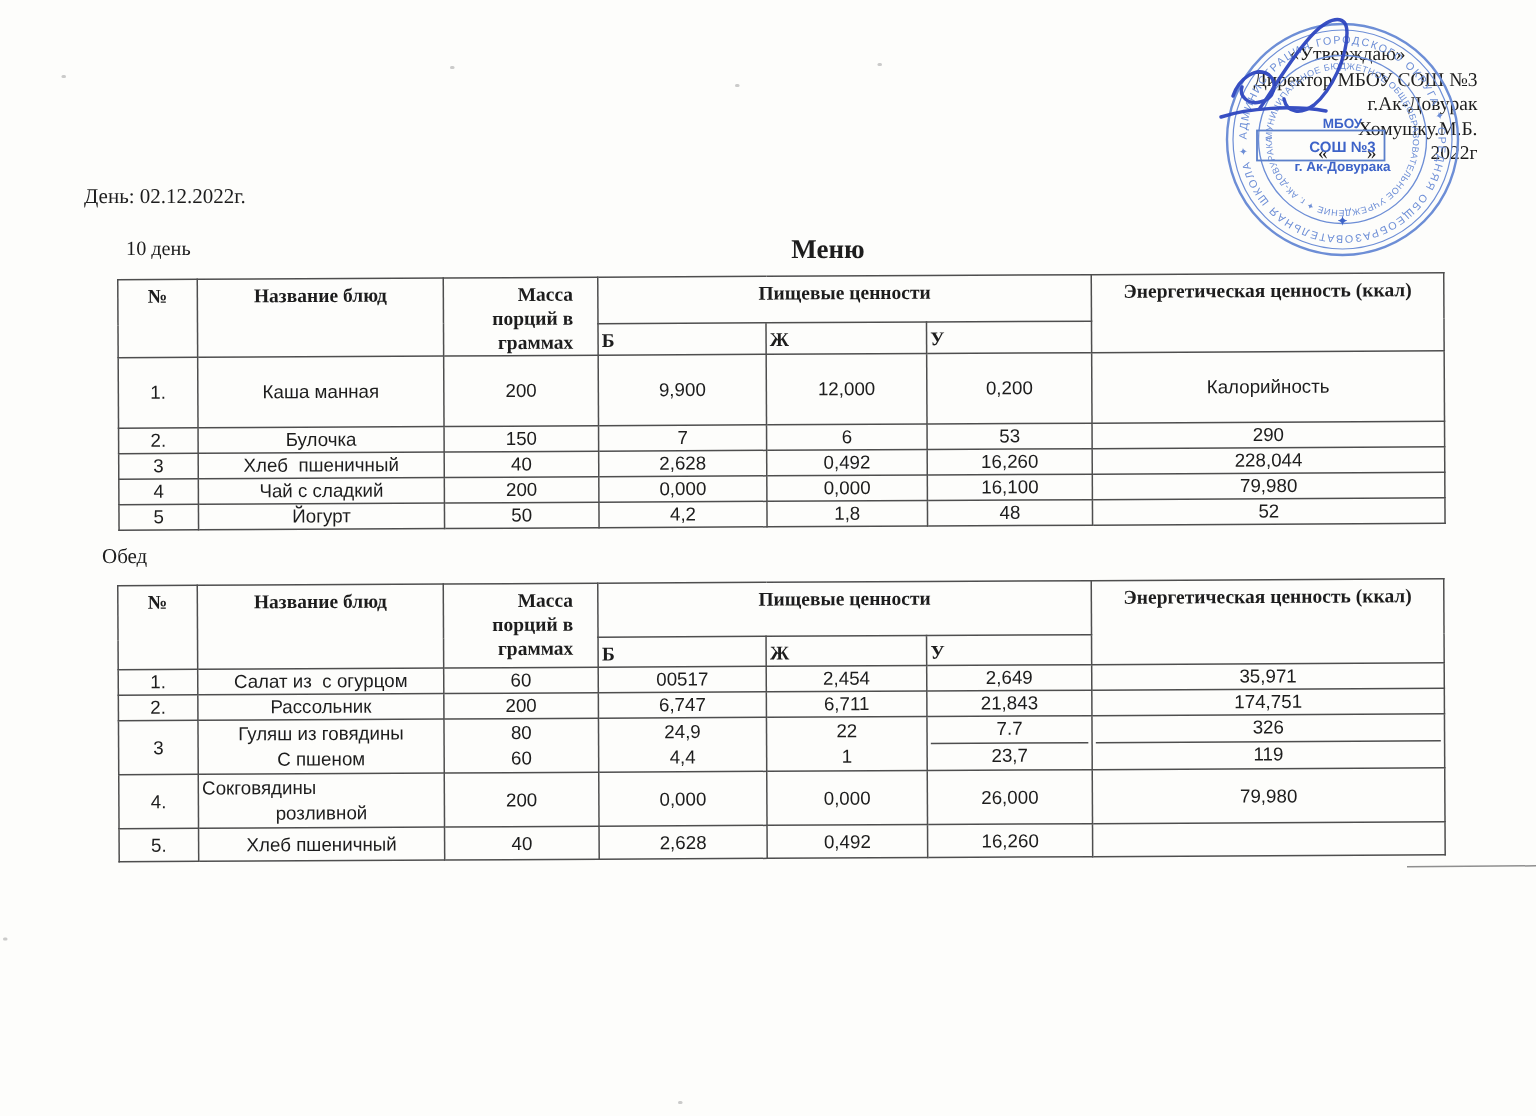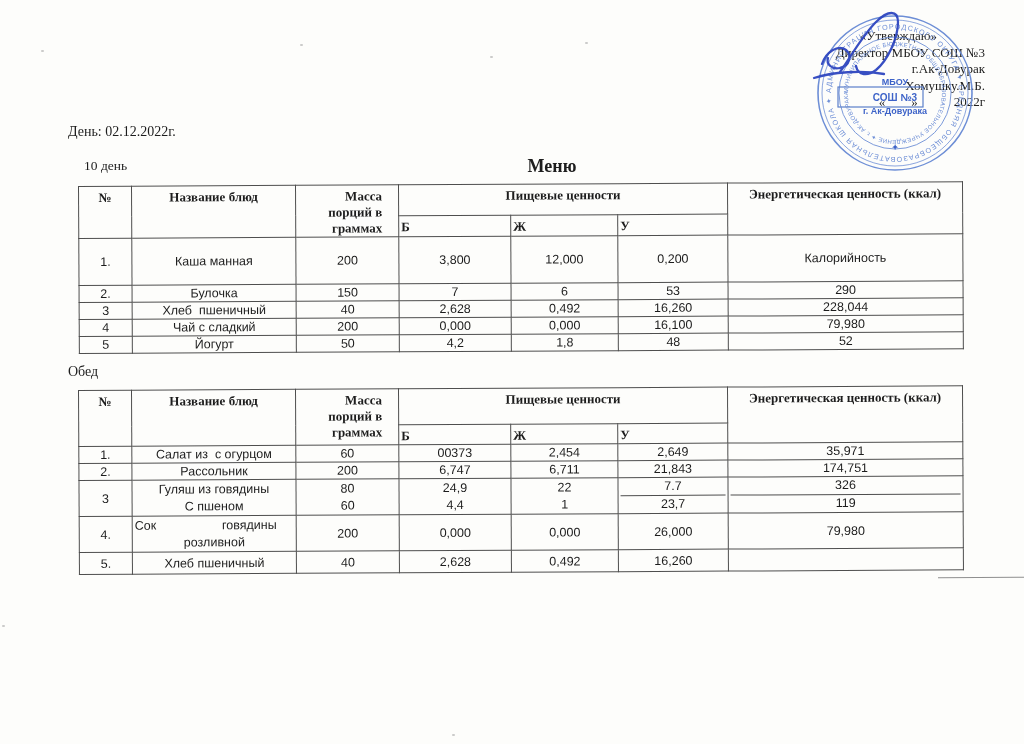--- a/index.html
+++ b/index.html
@@ -1,21 +1,21 @@
 <!DOCTYPE html>
 <html><head>
 <meta charset="utf-8">
 <style>
   html,body{margin:0;padding:0;}
   body{width:1024px;height:744px;overflow:hidden;background:#fdfdfb;
        font-family:"Liberation Serif","DejaVu Serif",serif;color:#1d1d1d;}
   .page{position:relative;width:1024px;height:744px;}
 
   
-  .date-line{position:absolute;left:68px;top:124px;font-size:14px;}
+  .date-line{position:absolute;left:56px;top:124px;font-size:14px;}
   .day-line{position:absolute;left:84px;top:158px;font-size:13.5px;}
   .menu-title{position:absolute;left:552px;top:144px;transform:translateX(-50%);
               font-size:18px;font-weight:bold;margin-top:12px;}
   .lunch-label{position:absolute;left:68px;top:364px;font-size:14px;}
 
   
   .approval{position:absolute;right:39px;top:28px;text-align:right;
             font-size:13px;line-height:16.5px;white-space:nowrap;}
   .appr-l1{padding-right:48px;}
   .gap1{display:inline-block;width:26px;}
@@ -45,21 +45,21 @@
       font-size:12.5px;text-align:center;vertical-align:middle;padding:0 2px;}
   td.col-num{text-align:left;padding-left:7px;}
   td.col-dish{text-align:left;padding-left:9px;white-space:pre-wrap;}
   td.al-l{text-align:left;padding-left:12px;}
   td.serif{font-family:"Liberation Serif","DejaVu Serif",serif;font-size:13.5px;}
   td.va-t{vertical-align:top;padding-top:1px;}
   td.va-b{vertical-align:bottom;padding-bottom:2px;}
   td.p0{padding:0;}
   .cl{line-height:17px;height:17px;}
   .cl-div{border-top:1px solid #4e4e4e;}
-  .cl-just{display:flex;justify-content:space-between;padding-right:17px;}
+  .cl-just{display:flex;padding-right:3px;}
 
   
   .artifact-line{position:absolute;left:938px;top:577px;width:86px;
                  border-top:1px solid #8f8f8f;transform:rotate(-0.4deg);}
   .speck{position:absolute;width:3px;height:2px;background:#b5b5b5;border-radius:1px;opacity:.7;}
 </style>
 </head>
 <body>
 
 <div class="page">
@@ -139,21 +139,21 @@
         <th class="th-sub">Б</th>
         <th class="th-sub">Ж</th>
         <th class="th-sub">У</th>
       </tr>
     </thead>
     <tbody>
         <tr style="height: 47px;">
           <td class="col-num va-t">1.</td>
           <td class="col-dish serif va-b">Каша манная</td>
           <td class="col-mass al-l va-b">200</td>
-          <td class="col-b va-b">3,800</td>
+          <td class="col-b va-b">9,900</td>
           <td class="col-zh va-b">12,000</td>
           <td class="col-u va-b">0,200</td>
           <td class="col-energy va-b">Калорийность</td>
         </tr>
         <tr>
           <td class="col-num">2.</td>
           <td class="col-dish serif">Булочка</td>
           <td class="col-mass al-l">150</td>
           <td class="col-b">7</td>
           <td class="col-zh">6</td>
@@ -216,21 +216,21 @@
         <th class="th-sub">Б</th>
         <th class="th-sub">Ж</th>
         <th class="th-sub">У</th>
       </tr>
     </thead>
     <tbody>
         <tr>
           <td class="col-num">1.</td>
           <td class="col-dish">Салат из  с огурцом</td>
           <td class="col-mass al-l">60</td>
-          <td class="col-b">00373</td>
+          <td class="col-b">00517</td>
           <td class="col-zh">2,454</td>
           <td class="col-u">2,649</td>
           <td class="col-energy">35,971</td>
         </tr>
         <tr>
           <td class="col-num">2.</td>
           <td class="col-dish serif">Рассольник</td>
           <td class="col-mass al-l">200</td>
           <td class="col-b">6,747</td>
           <td class="col-zh">6,711</td>

